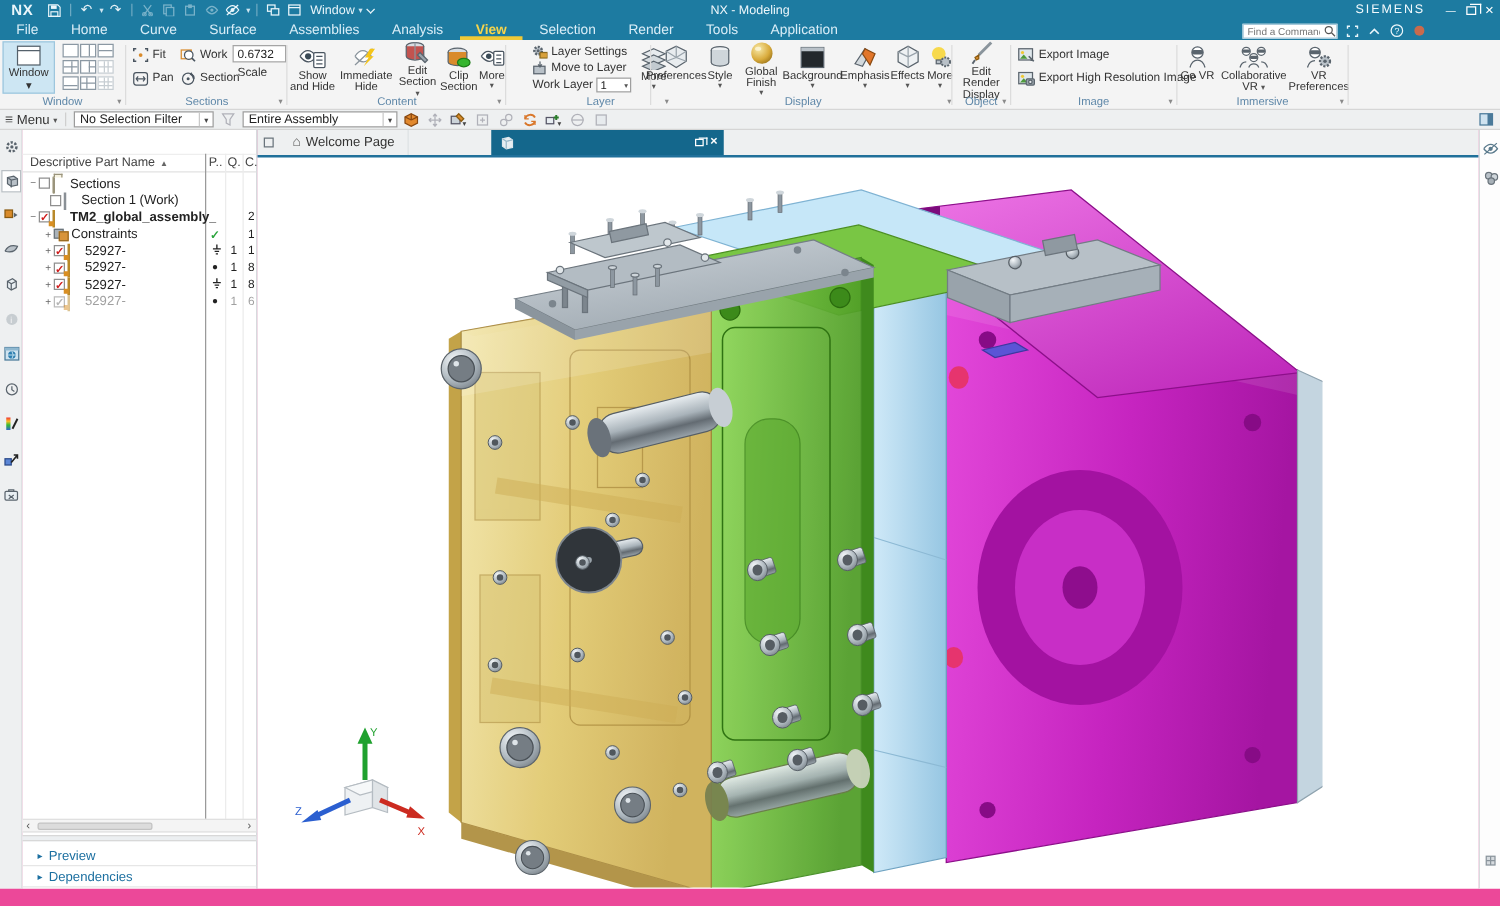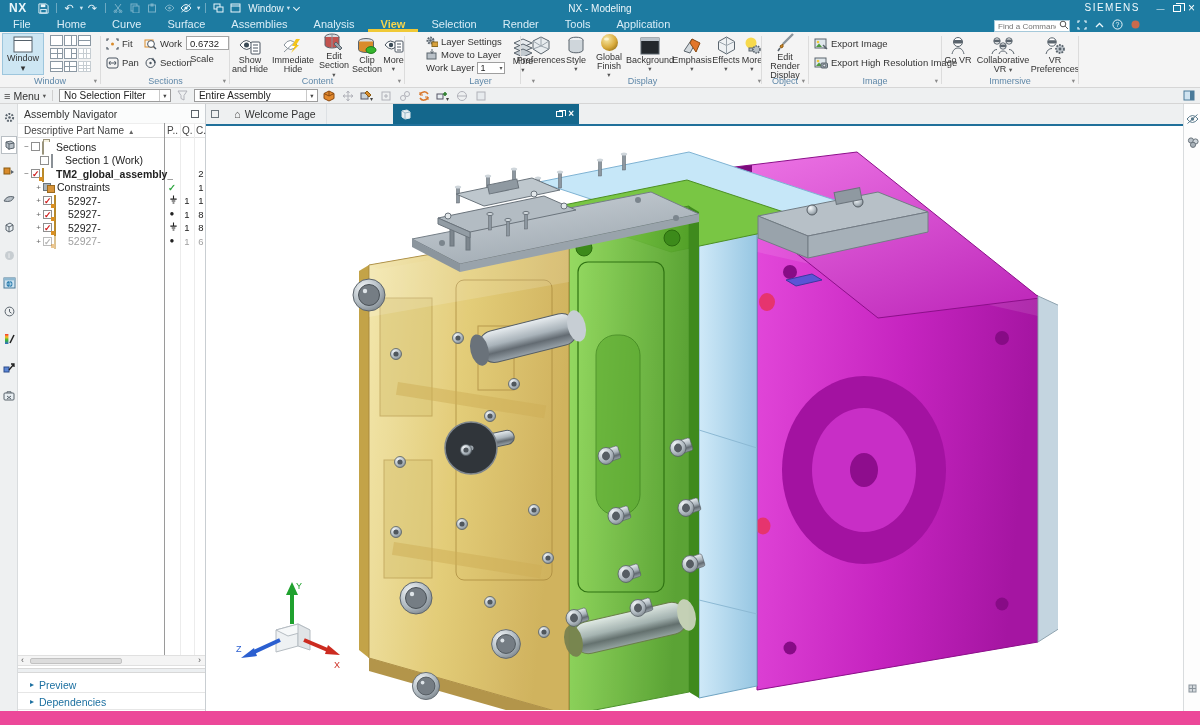--- a/index.html
+++ b/index.html
@@ -772,24 +772,20 @@
       </span>
     <span class="rbi" style="top:284px">
         <svg width="12" height="11" viewBox="0 0 12 11">
           <rect x="1" y="3" width="10" height="7" rx="1" fill="#e8eef2" stroke="#5a646d"></rect>
           <path d="M4 3V1.8h4V3M4 6l4 3m0-3L4 9" fill="none" stroke="#5a646d"></path>
         </svg>
       </span>
   </div>
 
   <div class="nav">
-    <div class="nav-h">
-      <span>Assembly Navigator</span>
-      <span class="hbox"></span>
-    </div>
     <div class="colhead">
       <span style="left:6px">Descriptive Part Name</span>
       <span style="left:110px;font-size:6.5px;top:4px;color:#666">▲</span>
       <span style="left:149px">P..</span>
       <span style="left:164px">Q.</span>
       <span style="left:178px">C...</span>
     </div>
     <div class="cline dark" style="left:146px;top:19px;height:541px"></div>
     <div class="cline" style="left:162px;top:19px;height:541px"></div>
     <div class="cline" style="left:176px;top:19px;height:541px"></div>

